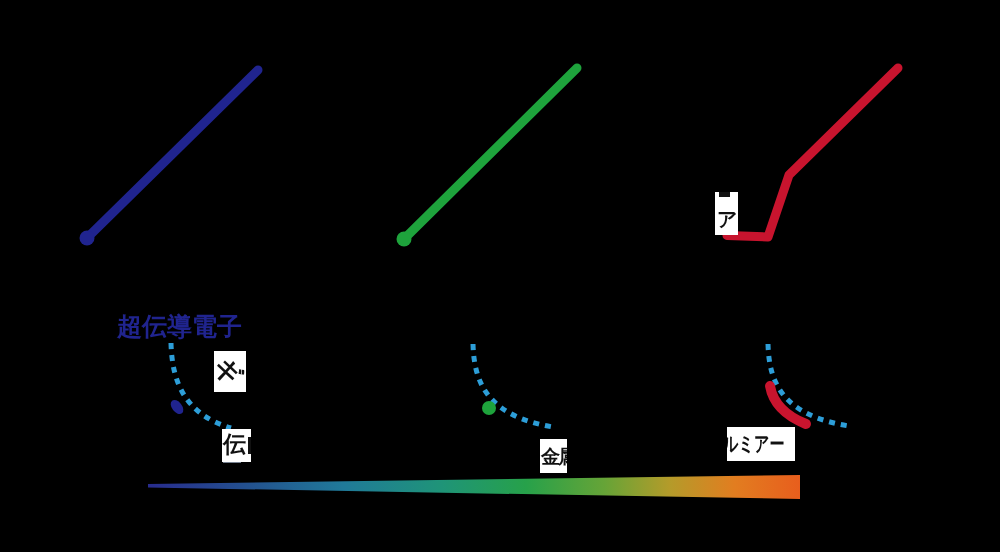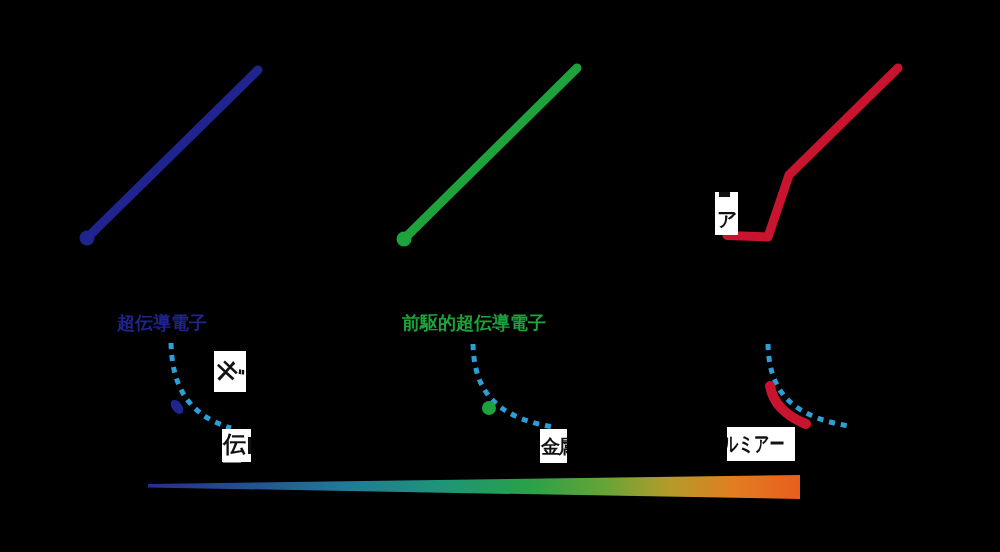--- a/index.html
+++ b/index.html
@@ -4,21 +4,21 @@
 <style>
   html,body{margin:0;padding:0;}
   body{
     width:1000px;height:552px;position:relative;overflow:hidden;
     background:#000;
     font-family:"Liberation Sans","DejaVu Sans",sans-serif;
   }
   #stage{position:absolute;inset:0;width:1000px;height:552px;}
   svg{position:absolute;left:0;top:0;}
   .panel-label{
-    position:absolute;font-size:18px;font-weight:700;letter-spacing:0px;
+    position:absolute;font-size:25px;font-weight:700;letter-spacing:0px;
     white-space:nowrap;line-height:1;
   }
   .navy{color:#20248f;}
   .green{color:#1ea33c;}
   .callout{
     position:absolute;background:#ffffff;overflow:hidden;color:#000;
   }
   .callout span{
     position:absolute;display:block;color:#111;font-weight:600;line-height:1;
     white-space:nowrap;
@@ -63,32 +63,31 @@
     <path d="M768,344 C769,381 781,415 849,426" fill="none" stroke-width="5" stroke-dasharray="6 6" stroke="#2d9ed8"></path>
     <path d="M770,386 C773,403 786,416 806,424" fill="none" stroke-width="10" stroke-linecap="round" stroke="#c8142e"></path>
 
     <polygon points="148,484 800,475 800,499 148,487.5" fill="url(#wedge-grad)"></polygon>
   </svg>
 
   <div class="smudge" style="left:223px;top:460px;width:18px;height:3px;background:#8b97a8;opacity:.85;"></div>
   <div class="smudge" style="left:542px;top:456px;width:23px;height:3px;background:#ffffff;opacity:.9;"></div>
 
   <div class="panel-label navy" style="left:117px;top:314px;">超伝導電子</div>
-  <div class="panel-label green" style="left:402px;top:314px;">前駆的超伝導電子</div>
 
   <div class="callout" style="left:214px;top:351px;width:32px;height:41px;">
     <span style="left:1px;top:7px;font-size:26px;transform:rotate(50deg);transform-origin:center;">ギ</span>
   </div>
 
   <div class="callout" style="left:222px;top:429px;width:29px;height:33px;">
     <span style="left:1px;top:4px;font-size:23px;">伝</span>
     <span class="frag" style="left:26px;top:8px;width:3px;height:17px;"></span>
   </div>
 
-  <div class="callout" style="left:540px;top:429px;width:27px;height:34px;">
+  <div class="callout" style="left:540px;top:439px;width:27px;height:34px;">
     <span style="left:1px;top:8px;font-size:19px;letter-spacing:-2px;">金属</span>
   </div>
 
   <div class="callout" style="left:715px;top:192px;width:23px;height:43px;">
     <span class="frag" style="left:4px;top:0px;width:11px;height:5px;"></span>
     <span style="left:2px;top:17px;font-size:20px;">ア</span>
   </div>
 
   <div class="callout" style="left:727px;top:427px;width:68px;height:34px;">
     <span style="left:-4px;top:6px;font-size:21px;transform:scaleX(0.72);transform-origin:left center;">ルミアー</span>

